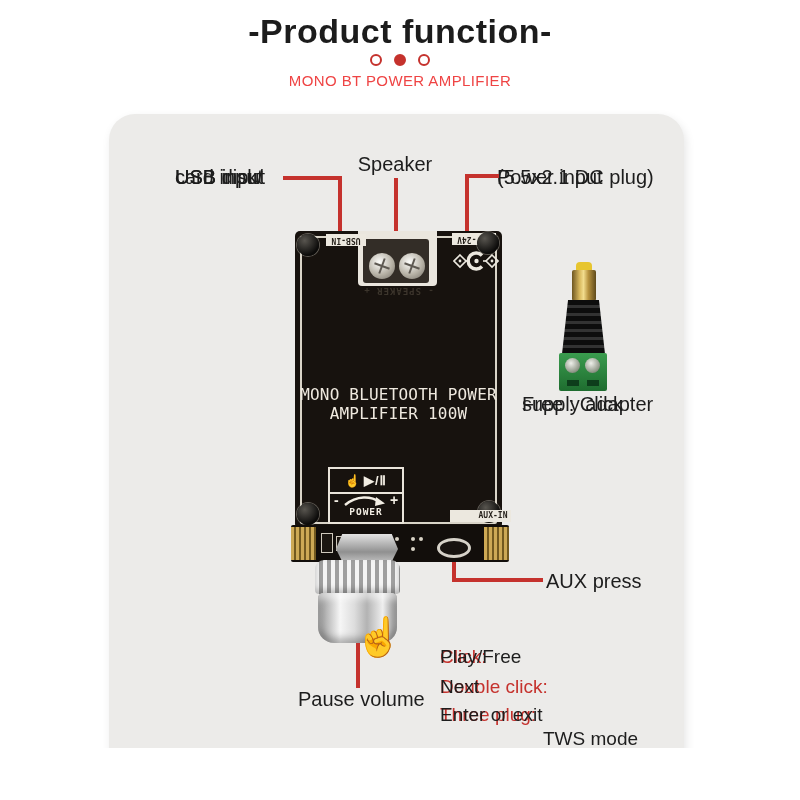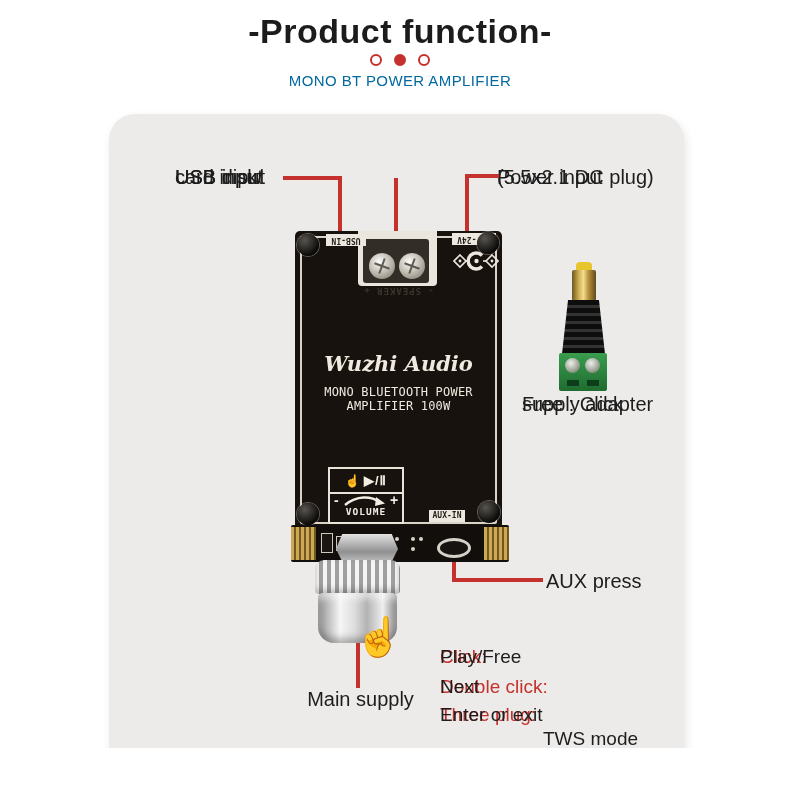--- a/index.html
+++ b/index.html
@@ -7,21 +7,21 @@
         font-family:"Liberation Sans", sans-serif;color:#1d1d1d;}
 
   
   .title{position:absolute;left:0;top:12px;width:800px;text-align:center;
          font-size:34px;font-weight:bold;letter-spacing:.5px;color:#1c1c1c;}
   .dots{position:absolute;left:0;top:54px;width:800px;text-align:center;line-height:10px;}
   .dots i{display:inline-block;width:8px;height:8px;border-radius:50%;margin:0 6px;vertical-align:middle;}
   .dot-ring{border:2px solid #c5322d;background:transparent;}
   .dot-fill{background:#c5322d;border:2px solid #c5322d;}
   .subtitle{position:absolute;left:0;top:72px;width:800px;text-align:center;
-            font-size:15px;color:#0369a1;letter-spacing:.4px;}
+            font-size:15px;color:#ef4444;letter-spacing:.4px;}
 
   
   .card{position:absolute;left:109px;top:114px;width:575px;height:666px;background:#ecebe9;
         border-radius:26px;box-shadow:2px 4px 10px rgba(0,0,0,.10);}
   .card *{position:absolute;}
 
   
   .lbl{font-size:20px;color:#1d1d1d;line-height:27px;white-space:nowrap;}
   .usb-lbl{left:66px;top:49px;line-height:28px;}
   .spk-lbl{left:236px;top:37px;width:100px;text-align:center;}
@@ -58,30 +58,30 @@
   .screw-t::before{width:16px;height:2px;transform:translate(-50%,-50%) rotate(20deg);}
   .screw-t::after{width:2px;height:16px;transform:translate(-50%,-50%) rotate(20deg);}
   .st1{left:6px;} .st2{left:36px;}
   .flip{transform:rotate(180deg);}
   .spk-term{left:55px;top:55px;width:97px;text-align:center;font-family:"DejaVu Sans Mono",monospace;
             font-size:9px;font-weight:bold;color:#3c352c;letter-spacing:1px;}
   .mini-label{background:#ece8df;color:#241f19;font-family:"DejaVu Sans Mono",monospace;
               font-weight:bold;text-align:center;}
   .usb-tag{left:31px;top:3px;width:40px;height:12px;font-size:8px;line-height:12px;}
   .dc-tag{left:157px;top:2px;width:44px;height:12px;font-size:8px;line-height:12px;}
-  .aux-tag{left:134px;top:279px;width:36px;height:12px;font-size:8px;line-height:12px;}
+  .aux-tag{left:155px;top:279px;width:36px;height:12px;font-size:8px;line-height:12px;padding-left:25px;}
   .dcsym{left:158px;top:16px;}
   .screw-c{width:22px;height:22px;border-radius:50%;
            background:radial-gradient(circle at 35% 30%, #58554f, #0c0b0a 70%);
            box-shadow:0 0 0 1px rgba(230,225,214,.35);}
   .sc-tl{left:2px;top:3px;} .sc-tr{left:182px;top:1px;} .sc-bl{left:2px;top:272px;} .sc-br{left:183px;top:270px;}
   .brand{left:0;top:120px;width:207px;text-align:center;font-family:"DejaVu Serif",serif;
          font-style:italic;font-weight:bold;font-size:21px;color:#efe9df;}
   .model{left:0;top:154px;width:207px;text-align:center;font-family:"DejaVu Sans Mono",monospace;
-         font-size:12px;color:#efe9df;letter-spacing:0.2px;}
+         font-size:16px;color:#efe9df;letter-spacing:0.2px;}
   .volbox{left:33px;top:236px;width:72px;height:53px;border:2px solid #e9e4da;}
   .volrow1{left:0;top:0;width:72px;height:23px;border-bottom:2px solid #e9e4da;
            display:flex;align-items:center;justify-content:center;gap:4px;color:#f2ede3;}
   .volrow1 .hand-s{font-size:12px;line-height:12px;position:static;}
   .volrow1 .pp{font-size:13px;font-weight:bold;position:static;letter-spacing:1px;}
   .volrow2{left:0;top:25px;width:72px;height:26px;color:#f2ede3;}
   .vminus{left:4px;top:-2px;font-size:14px;font-weight:bold;}
   .vplus{left:60px;top:-2px;font-size:14px;font-weight:bold;}
   .varrow{left:12px;top:0;}
   .voltext{left:0;top:12px;width:72px;text-align:center;font-family:"DejaVu Sans Mono",monospace;
@@ -147,30 +147,31 @@
   </div>
   <div class="subtitle">MONO BT POWER AMPLIFIER</div>
 
   <div class="card">
 
     <div class="lbl usb-lbl">
       <div>USB disk/</div>
       <div>USB input</div>
       <div>card input</div>
     </div>
+    <div class="lbl spk-lbl">Speaker</div>
     <div class="lbl pwr-lbl">
       <div>Power input</div>
       <div>(5.5x2.1 DC plug)</div>
     </div>
     <div class="lbl adp-lbl">
       <div>Free : Click</div>
       <div>supply adapter</div>
     </div>
     <div class="lbl aux-lbl">AUX press</div>
-    <div class="lbl mv-lbl">Main supply</div>
+    <div class="lbl mv-lbl">Pause volume</div>
 
     <div class="rl l-usb-h"></div>
     <div class="rl l-usb-v"></div>
     <div class="rl l-spk-v"></div>
     <div class="rl l-spk-b"></div>
     <div class="rl l-spk-l"></div>
     <div class="rl l-spk-r"></div>
     <div class="rl l-pwr-h"></div>
     <div class="rl l-pwr-v"></div>
     <div class="rl l-aux-v"></div>
@@ -196,35 +197,34 @@
           <path d="M29 8.5 A8 8 0 1 0 29 19.5" stroke-width="3.4"></path>
         </g>
         <circle cx="7" cy="14" r="1.4" fill="#ece8df"></circle>
         <circle cx="39" cy="14" r="1.4" fill="#ece8df"></circle>
         <circle cx="23.5" cy="14" r="2.2" fill="#ece8df"></circle>
       </svg>
       <div class="screw-c sc-tl"></div>
       <div class="screw-c sc-tr"></div>
       <div class="screw-c sc-bl"></div>
       <div class="screw-c sc-br"></div>
-      <div class="brand">Wuzhi Audio</div>
       <div class="model">MONO BLUETOOTH POWER AMPLIFIER 100W</div>
       <div class="volbox">
         <div class="volrow1">
           <span class="hand-s">☝</span>
           <span class="pp">▶/Ⅱ</span>
         </div>
         <div class="volrow2">
           <span class="vminus">-</span>
           <svg class="varrow" width="46" height="14" viewBox="0 0 46 14">
             <path d="M3 11 C 15 1, 29 2, 38 8" stroke="#f2ede3" fill="none" stroke-width="2.4"></path>
             <polygon points="34,3 43,9.5 33,12" fill="#f2ede3"></polygon>
           </svg>
           <span class="vplus">+</span>
-          <div class="voltext">VOLUME</div>
+          <div class="voltext">POWER</div>
         </div>
       </div>
       <div class="mini-label aux-tag">AUX-IN</div>
     </div>
 
     <div class="strip">
       <div class="gold gl"></div>
       <div class="gold gr"></div>
       <div class="comp c1"></div>
       <div class="comp c2"></div>

